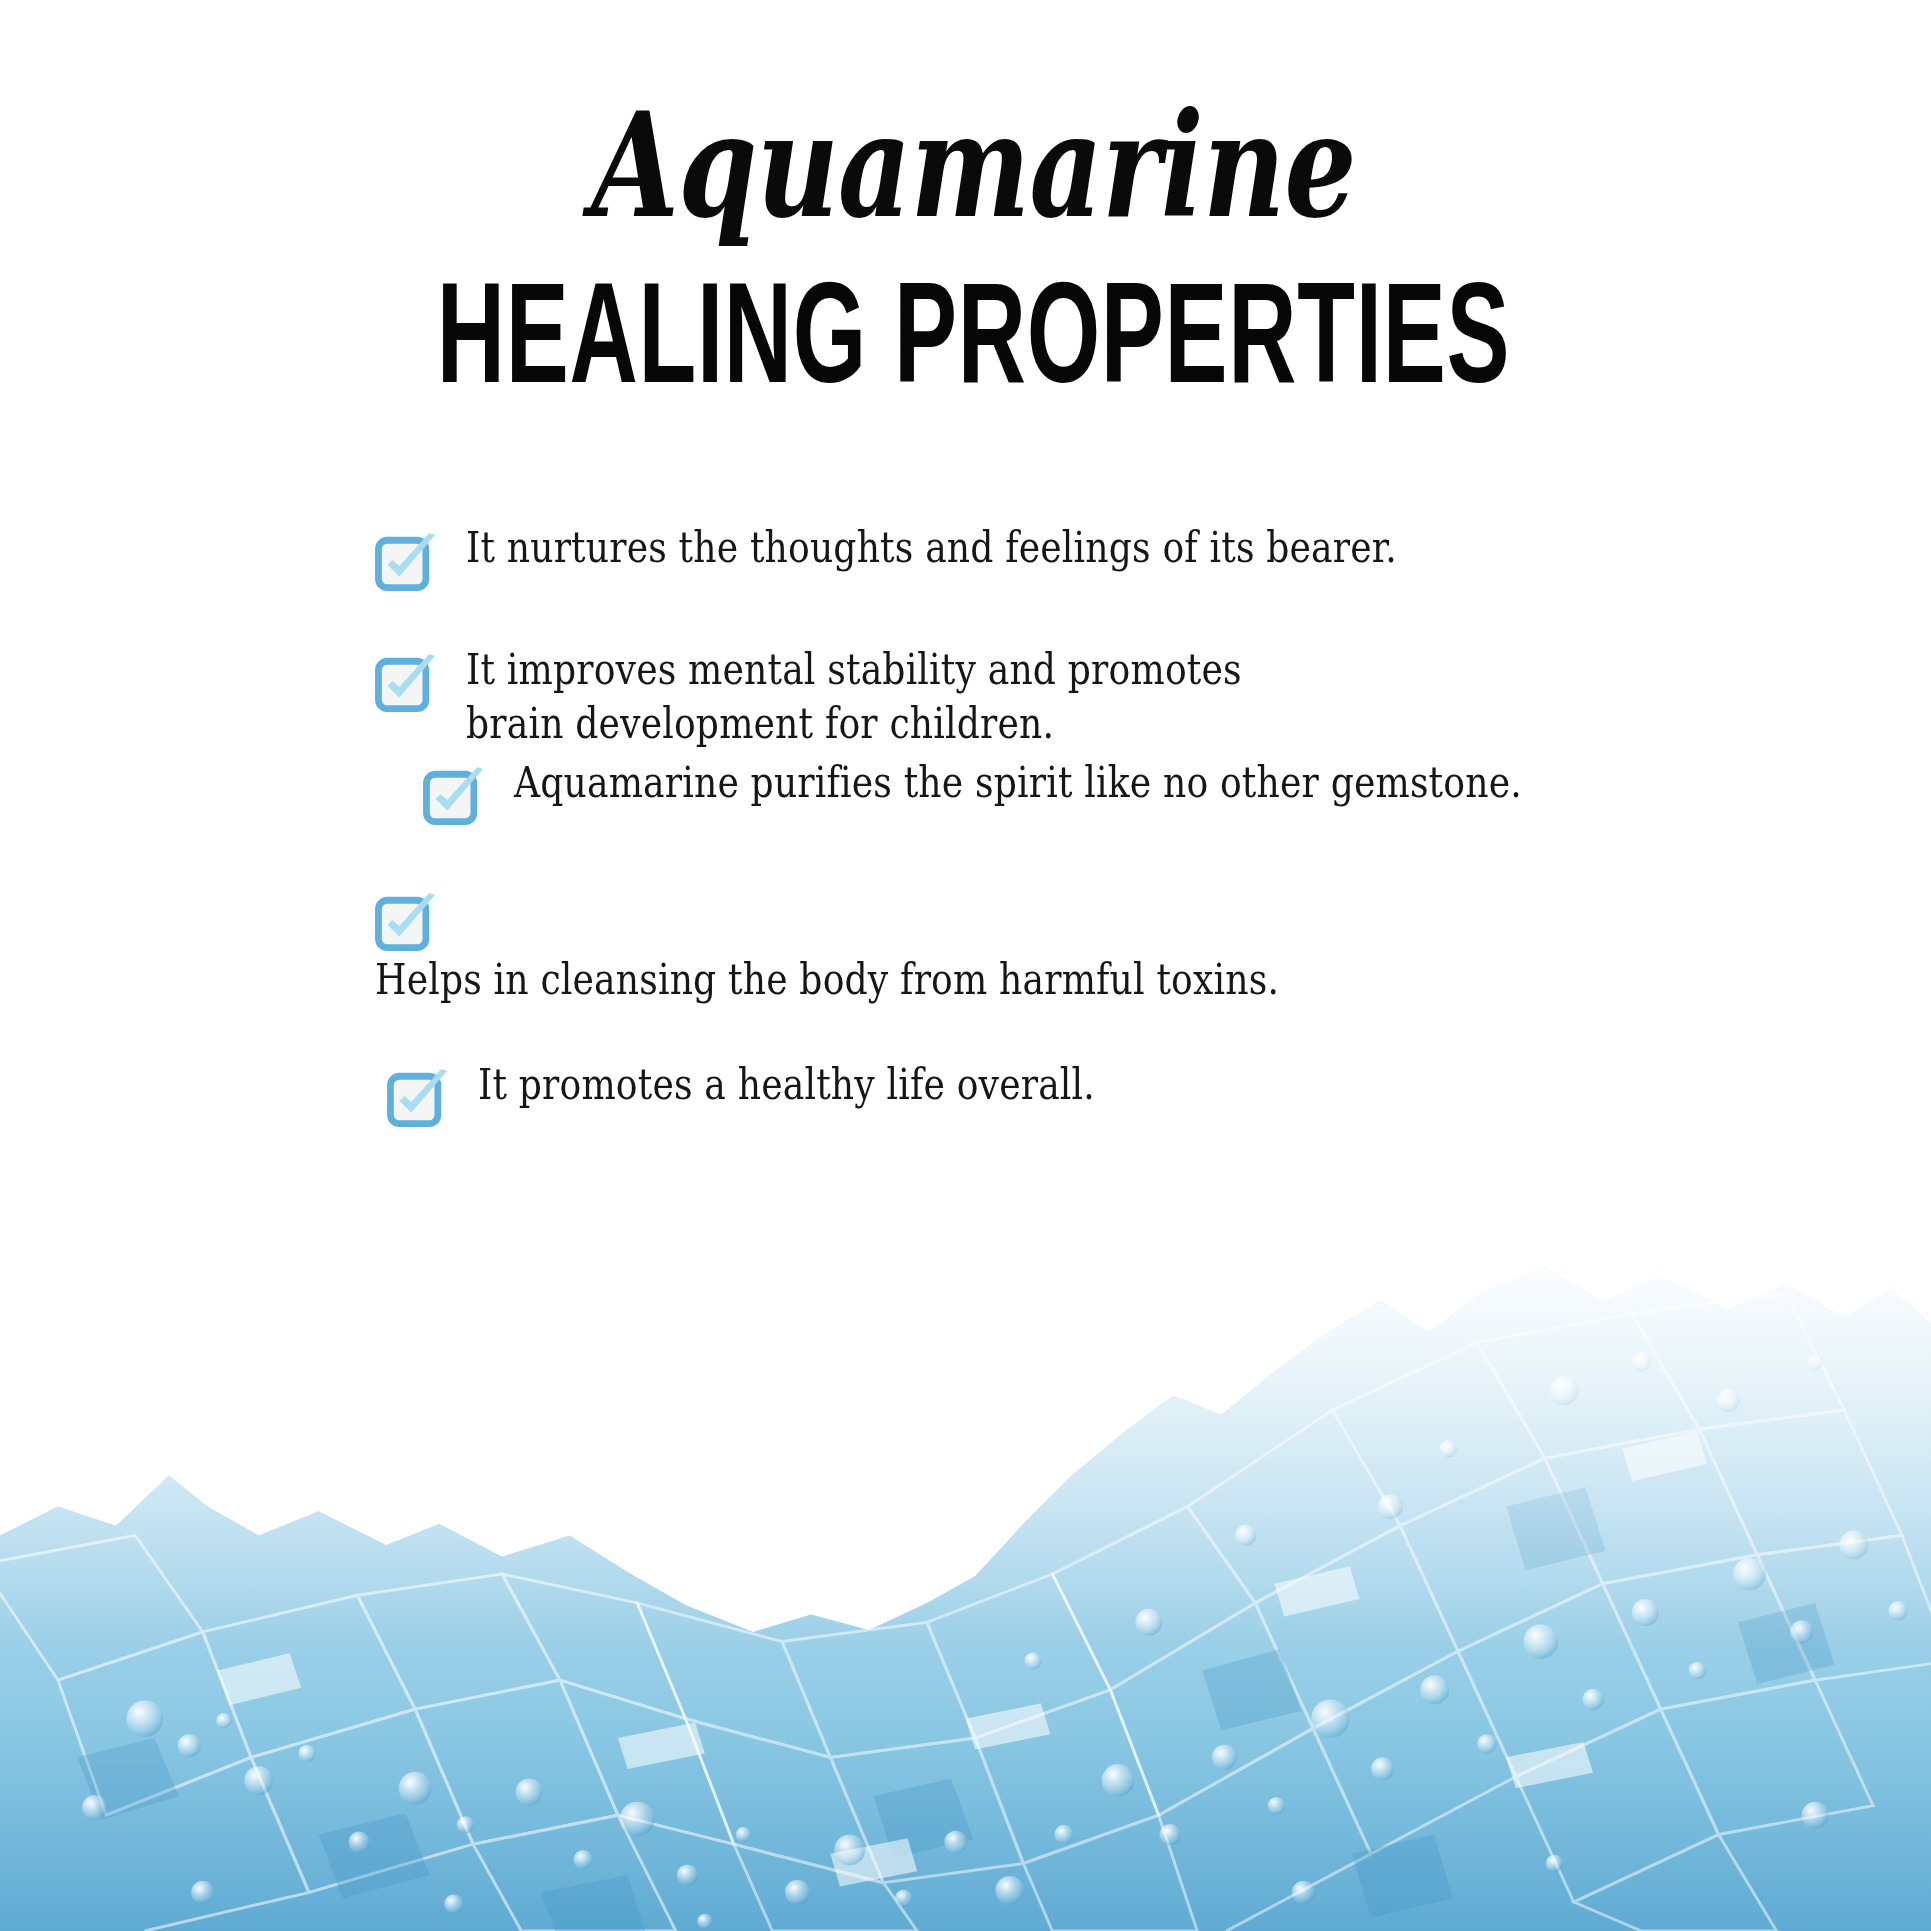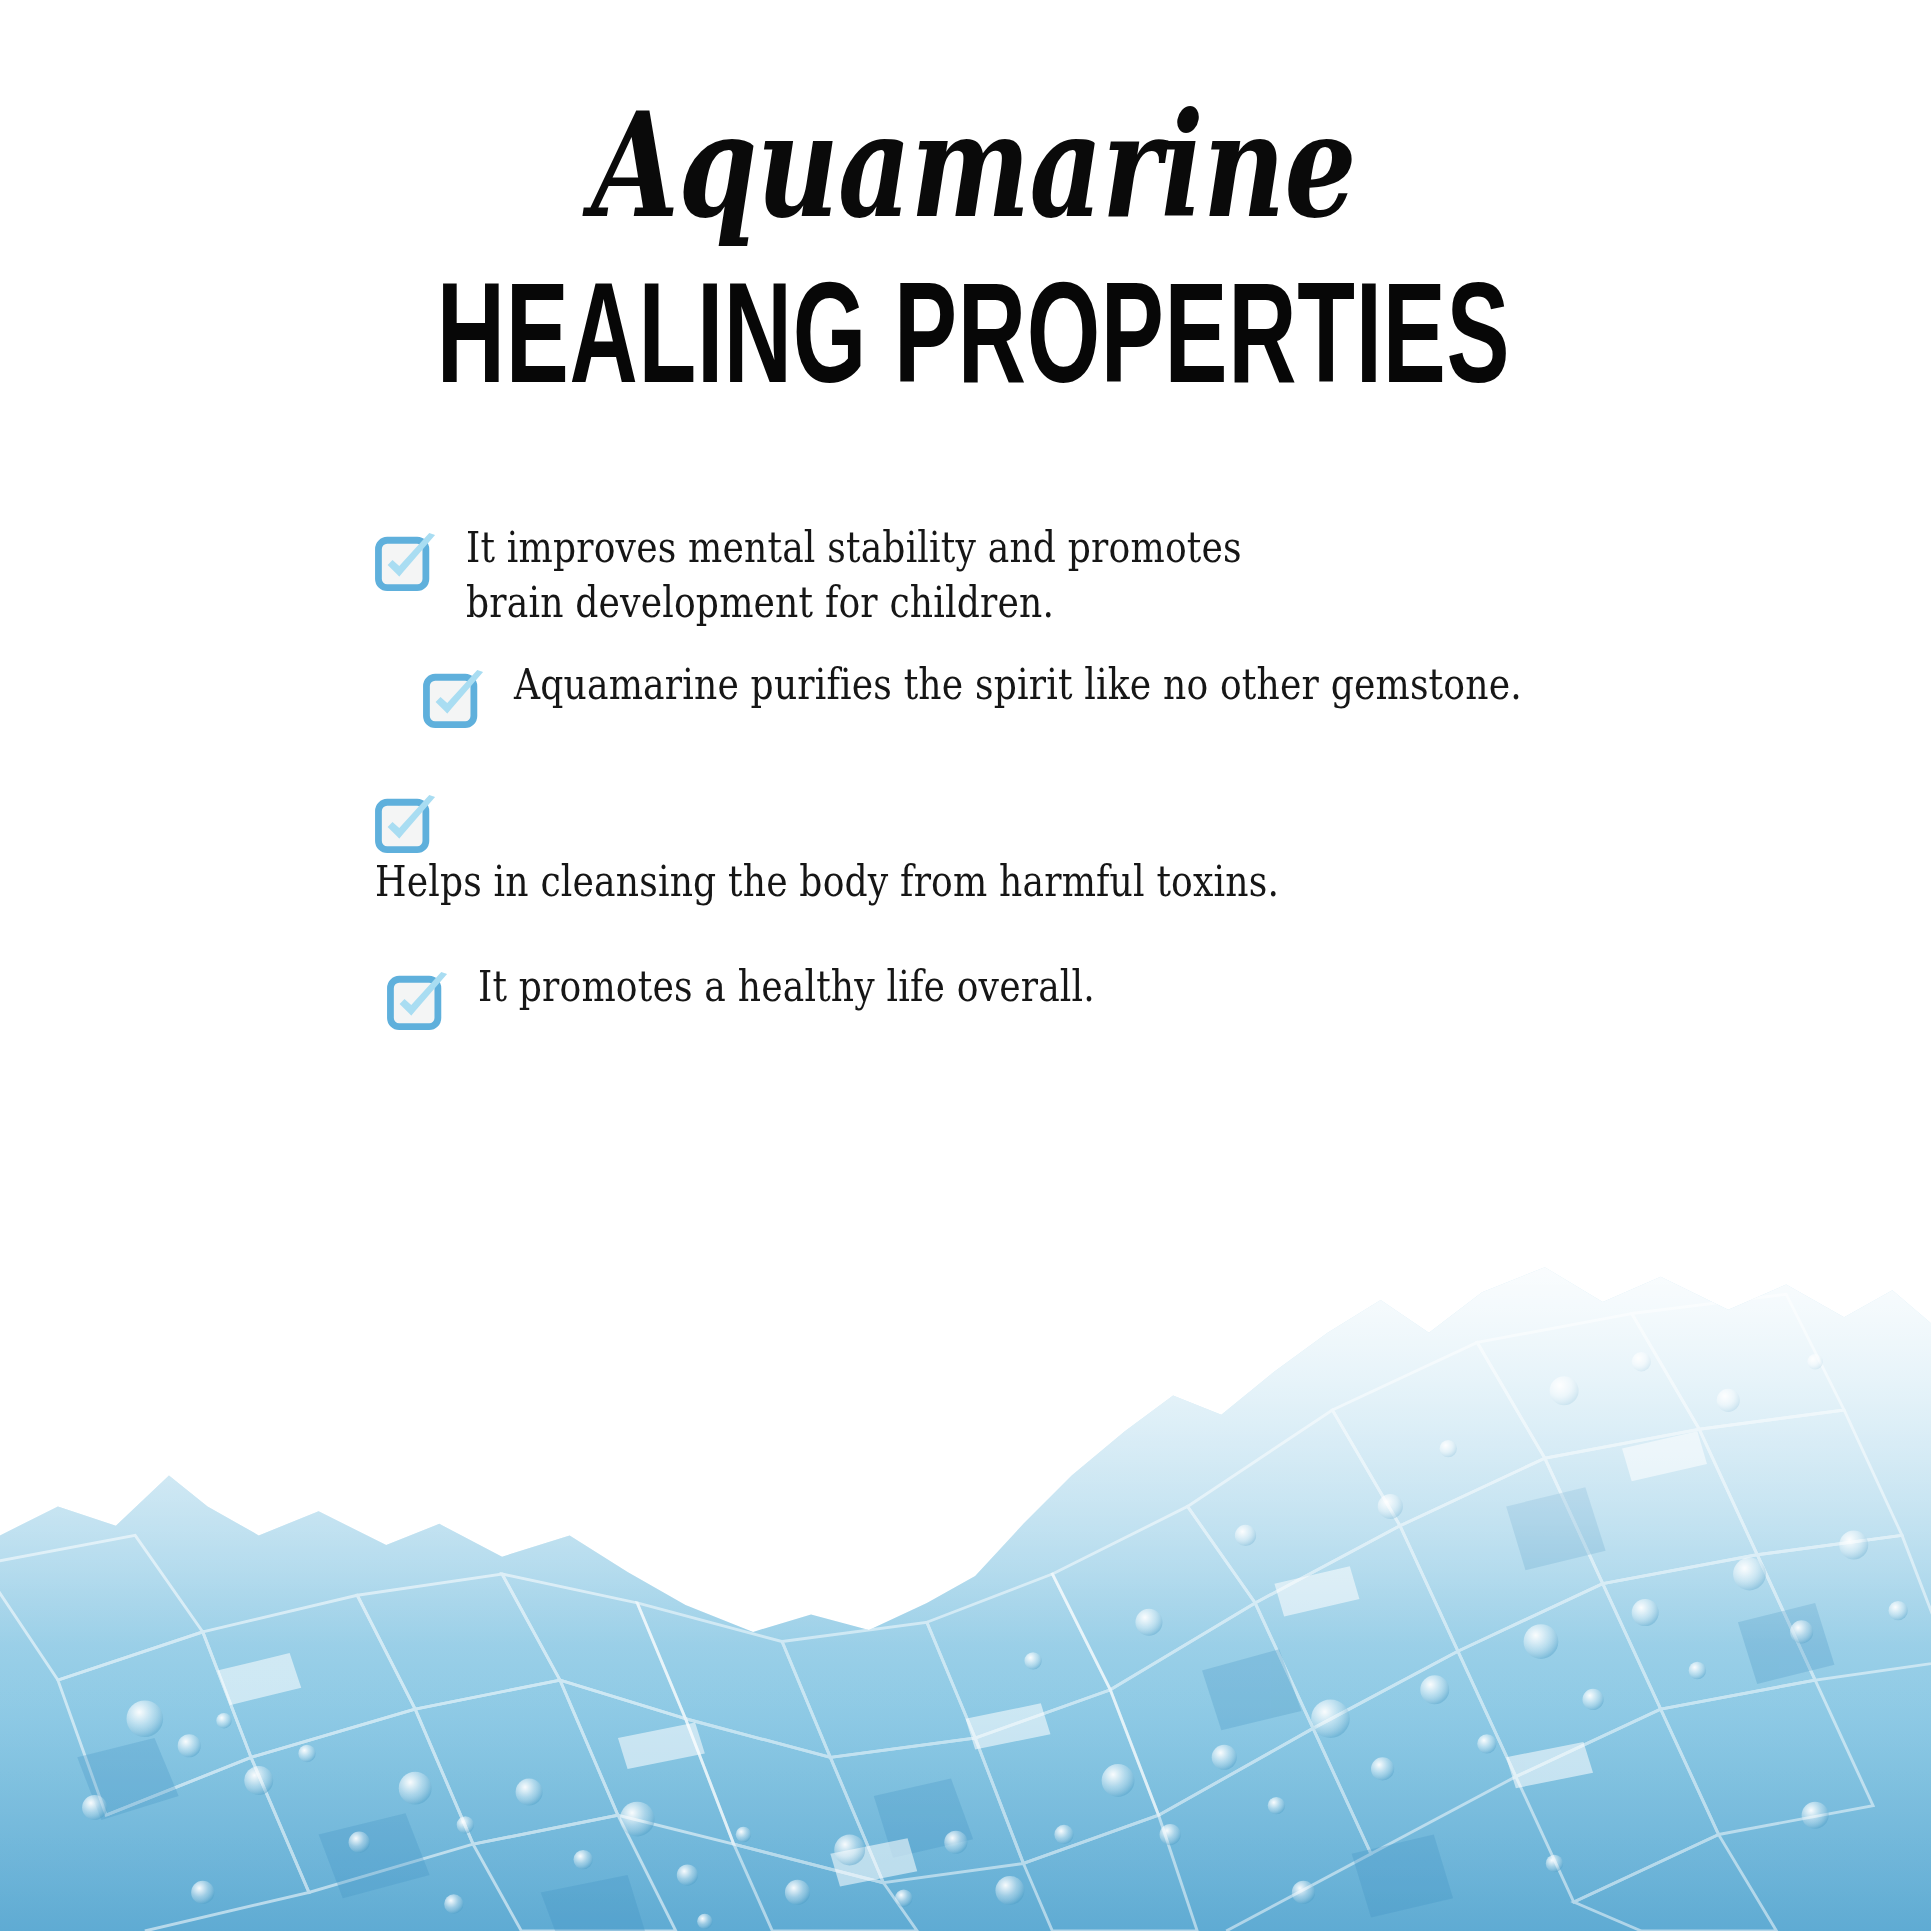--- a/index.html
+++ b/index.html
@@ -84,21 +84,21 @@
     line-height: 1.30;
     color: #161616;
     transform: scaleX(0.86);
     transform-origin: left center;
     white-space: pre-line;
     letter-spacing: 0.2px;
   }
 
   
   .item-0 { margin-bottom: 50px; }
-  .item-1 { margin-bottom: 28px; }
+  .item-1 { margin-bottom: 4px; }
   .item-2 { margin-bottom: 54px; padding-left: 48px; }
   .item-3 { margin-bottom: 50px; flex-direction: column; }
 
   
   #ice {
     position: absolute;
     left: 0;
     bottom: 0;
     width: 1931px;
     height: 714px;
@@ -111,20 +111,30 @@
 
 <div id="poster">
 
   <div class="title-block">
     <div class="title-script">Aquamarine</div>
     <div class="title-sub">HEALING PROPERTIES</div>
   </div>
 
   <div class="checklist">
 
+    <div class="check-item item-0">
+      <span class="check-icon">
+        <svg viewBox="0 0 66 62" xmlns="http://www.w3.org/2000/svg">
+          <rect x="3.5" y="7.5" width="49" height="49" rx="9" ry="9" fill="#f4f5f5" stroke="#5fb0dc" stroke-width="7"></rect>
+          <path d="M13 33 L25 45 L62 2 L56 0 L25 34 L18 28 Z" fill="#a9ddf2"></path>
+          <path d="M14 32 Q22 36 25 45 Q40 20 61 1 Q44 14 25 37 Q20 32 14 32 Z" fill="#a9ddf2"></path>
+        </svg>
+      </span>
+      <span class="check-text">It nurtures the thoughts and feelings of its bearer.</span>
+    </div>
 
     <div class="check-item item-1">
       <span class="check-icon">
         <svg viewBox="0 0 66 62" xmlns="http://www.w3.org/2000/svg">
           <rect x="3.5" y="7.5" width="49" height="49" rx="9" ry="9" fill="#f4f5f5" stroke="#5fb0dc" stroke-width="7"></rect>
           <path d="M13 33 L25 45 L62 2 L56 0 L25 34 L18 28 Z" fill="#a9ddf2"></path>
           <path d="M14 32 Q22 36 25 45 Q40 20 61 1 Q44 14 25 37 Q20 32 14 32 Z" fill="#a9ddf2"></path>
         </svg>
       </span>
       <span class="check-text">It improves mental stability and promotes

